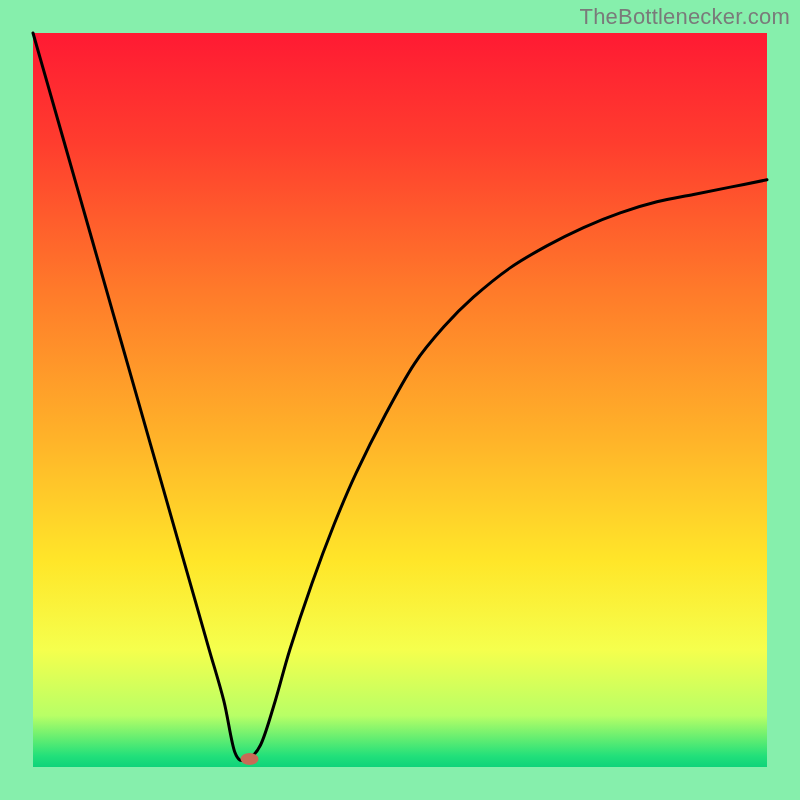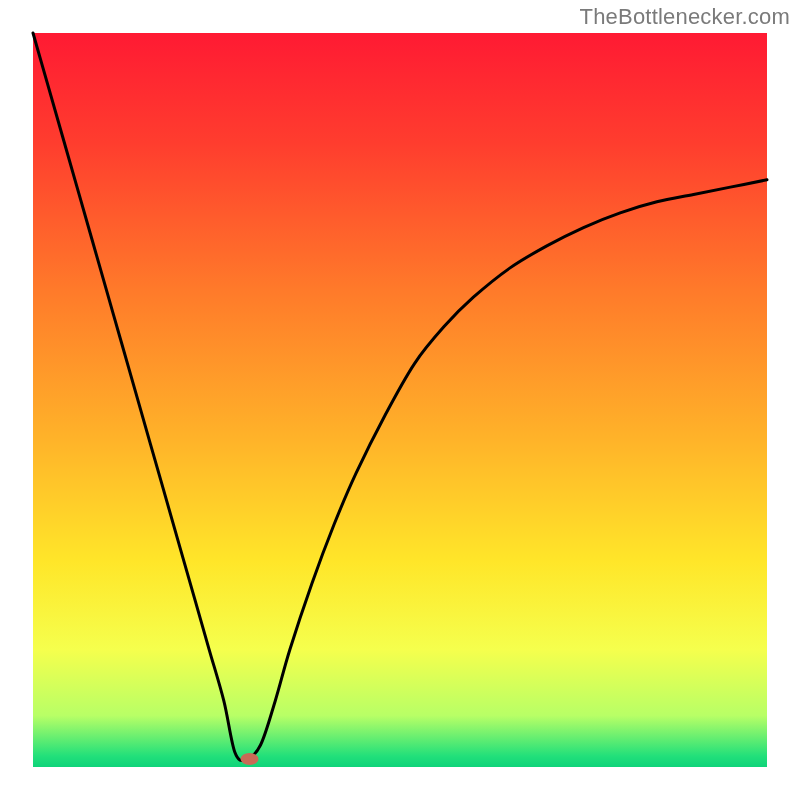--- a/index.html
+++ b/index.html
@@ -8,21 +8,21 @@
     width: 800px;
     height: 800px;
     overflow: hidden;
     background: #000;
     font-family: Arial, Helvetica, sans-serif;
   }
   .frame {
     position: relative;
     width: 800px;
     height: 800px;
-    background: #ffffff;
+    background: #86efac;
   }
   .watermark {
     position: absolute;
     top: 4px;
     right: 10px;
     color: #7a7a7a;
     font-size: 22px;
     font-weight: 400;
     letter-spacing: 0.2px;
     z-index: 3;

